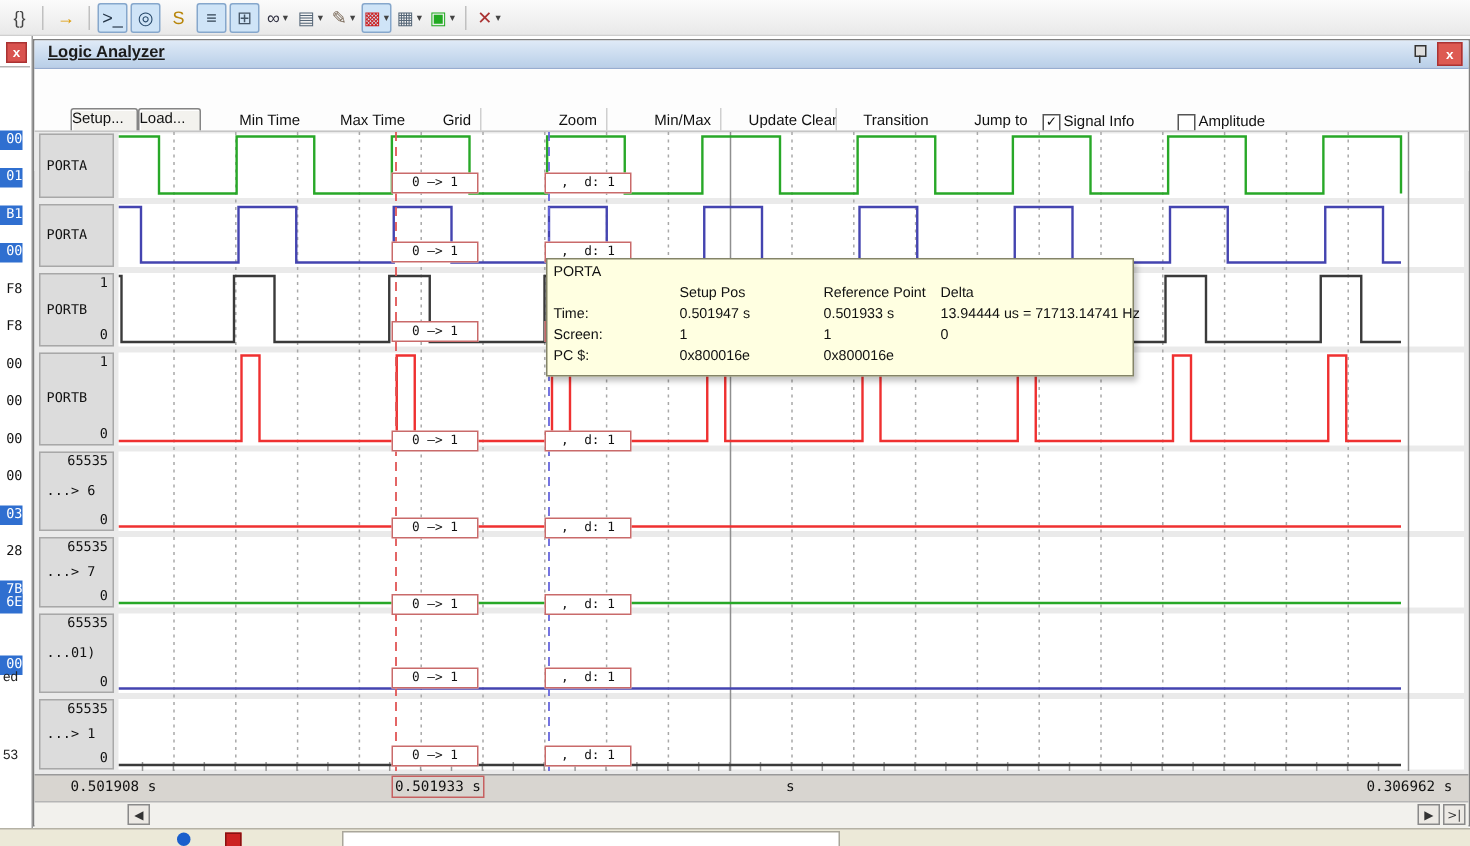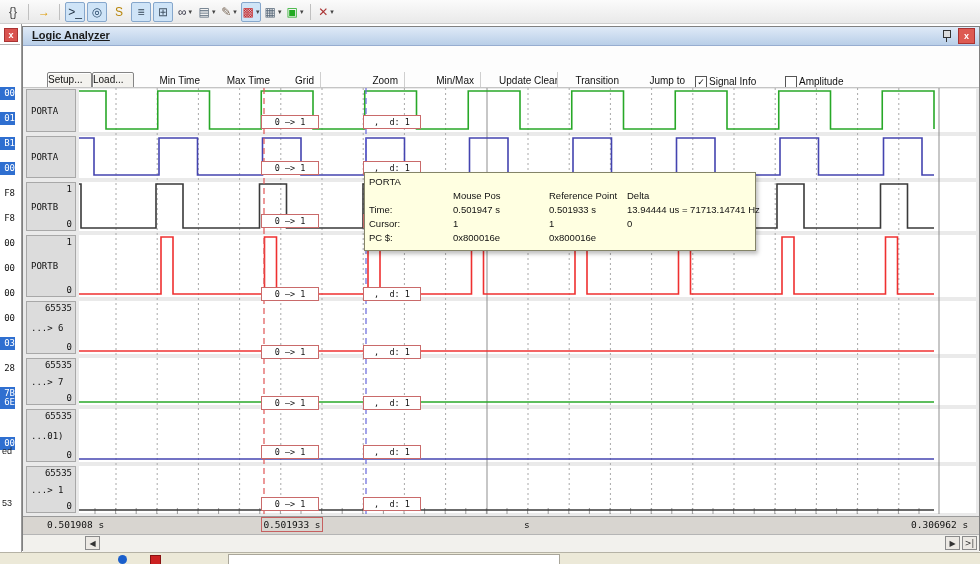--- a/index.html
+++ b/index.html
@@ -315,28 +315,28 @@
         <div class="annbox" style="left: 238px; top: 308px; width: 58px;">0 —&gt; 1</div>
         <div class="annbox" style="left: 340px; top: 308px; width: 58px;">,  d: 1</div>
         <div class="annbox" style="left: 238px; top: 357px; width: 58px;">0 —&gt; 1</div>
         <div class="annbox" style="left: 340px; top: 357px; width: 58px;">,  d: 1</div>
         <div class="annbox" style="left: 238px; top: 409px; width: 58px;">0 —&gt; 1</div>
         <div class="annbox" style="left: 340px; top: 409px; width: 58px;">,  d: 1</div>
         <div class="tooltip">
         <div>PORTA</div>
         <div class="tipgrid">
           <span></span>
-          <span>Mouse Pos</span>
+          <span>Setup Pos</span>
           <span>Reference Point</span>
           <span>Delta</span>
           <span>Time:</span>
           <span>0.501947 s</span>
           <span>0.501933 s</span>
           <span>13.94444 us = 71713.14741 Hz</span>
-          <span>Cursor:</span>
+          <span>Screen:</span>
           <span>1</span>
           <span>1</span>
           <span>0</span>
           <span>PC $:</span>
           <span>0x800016e</span>
           <span>0x800016e</span>
           <span></span>
         </div>
       </div>
       </div>

